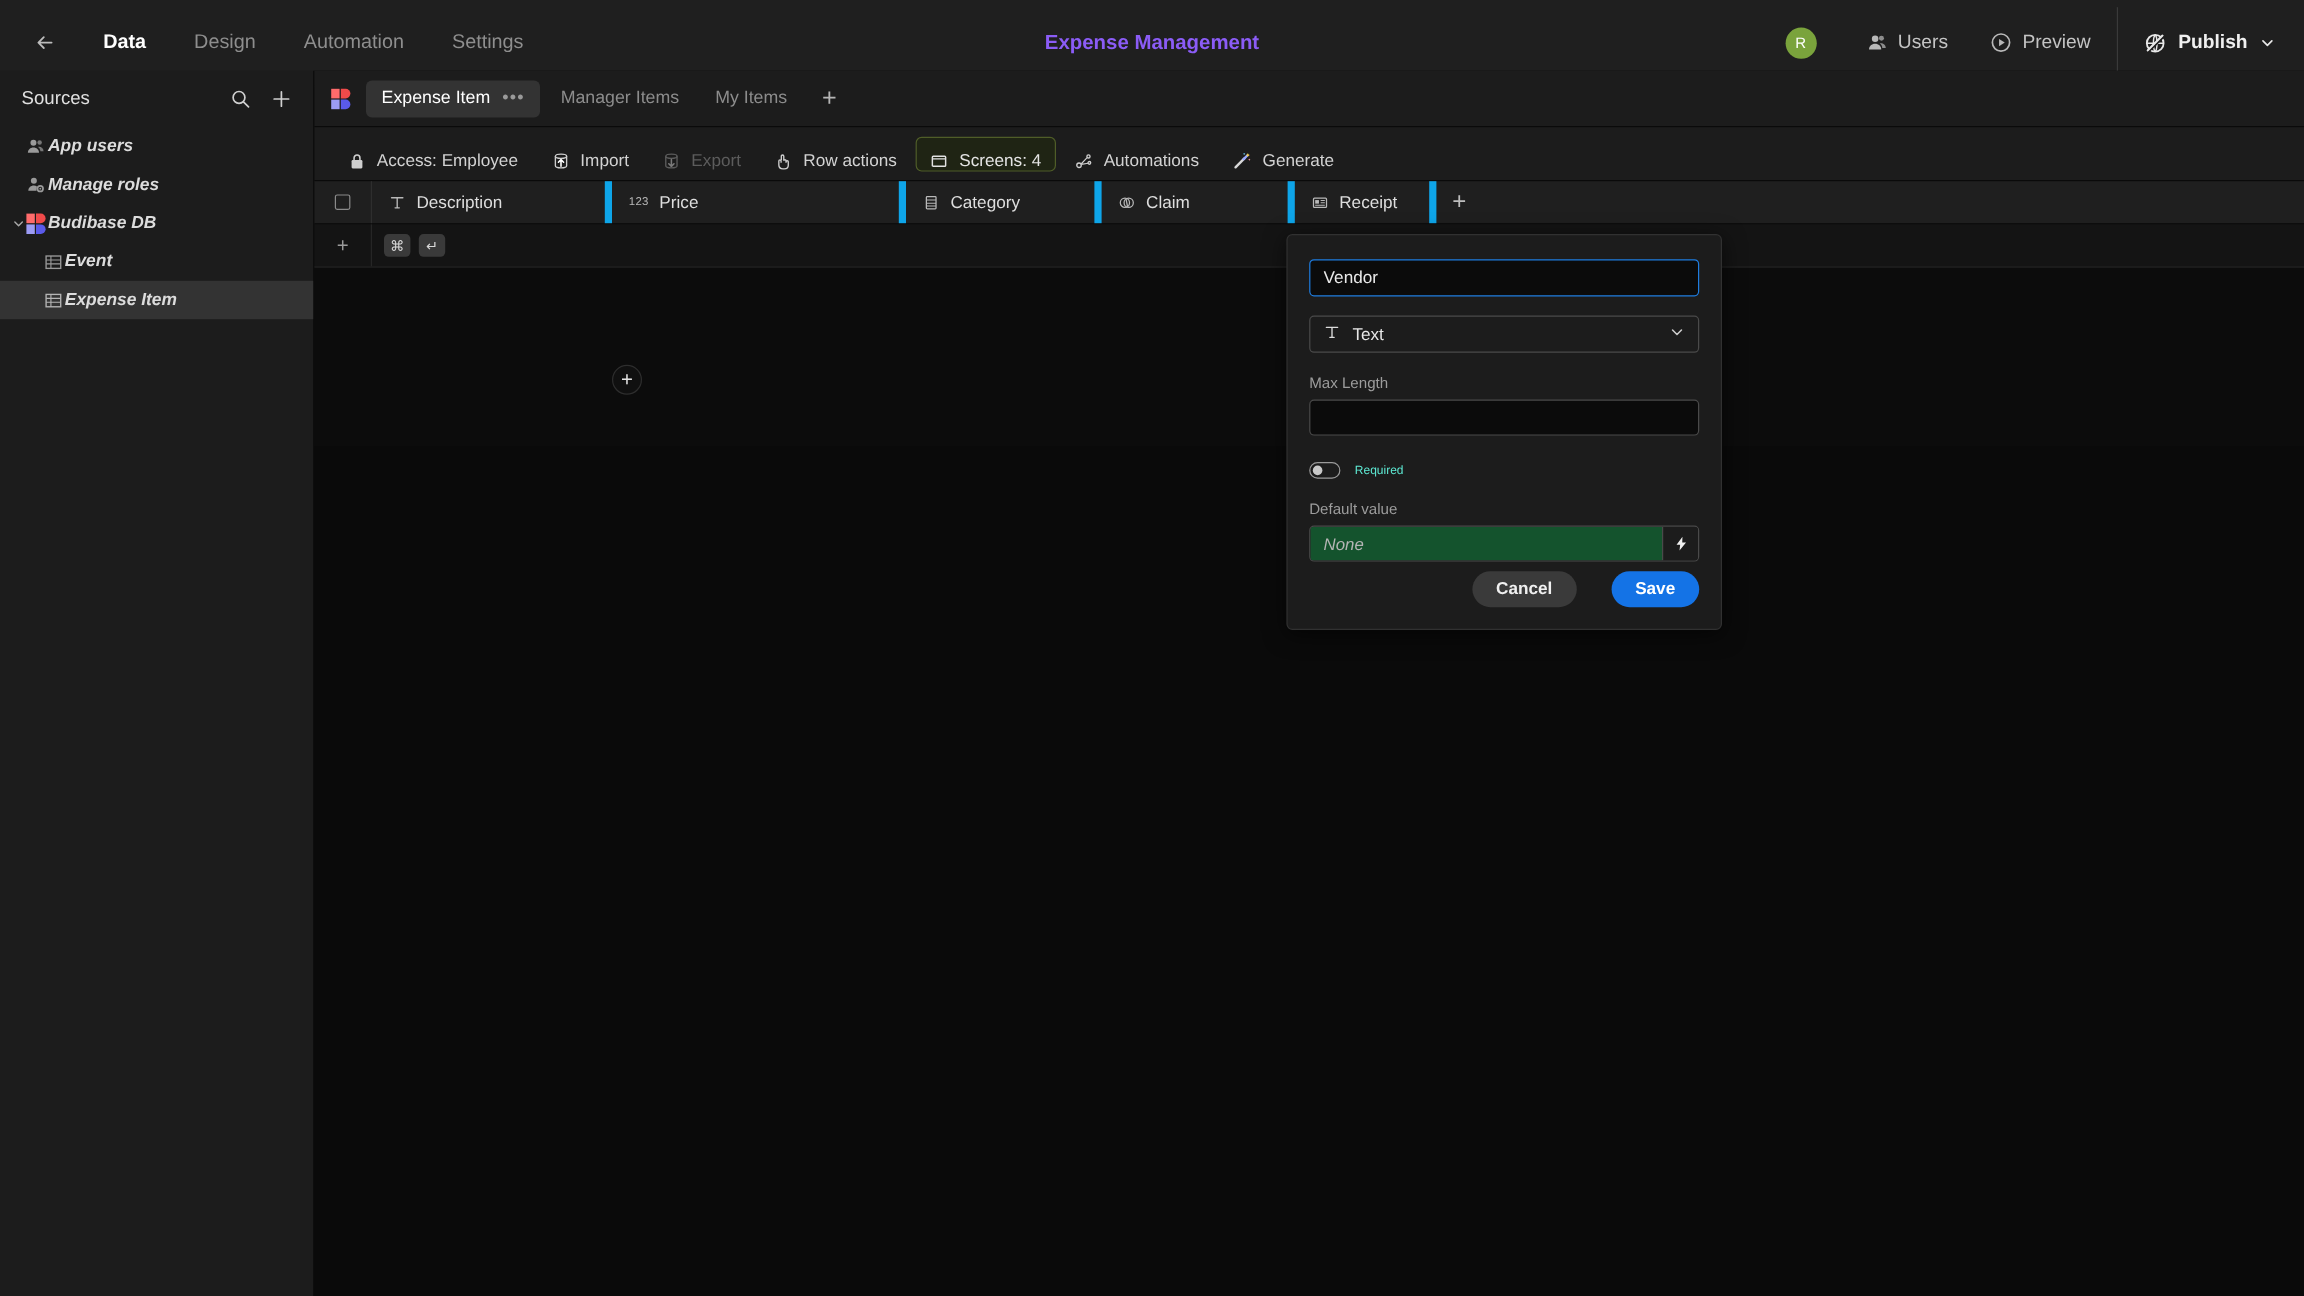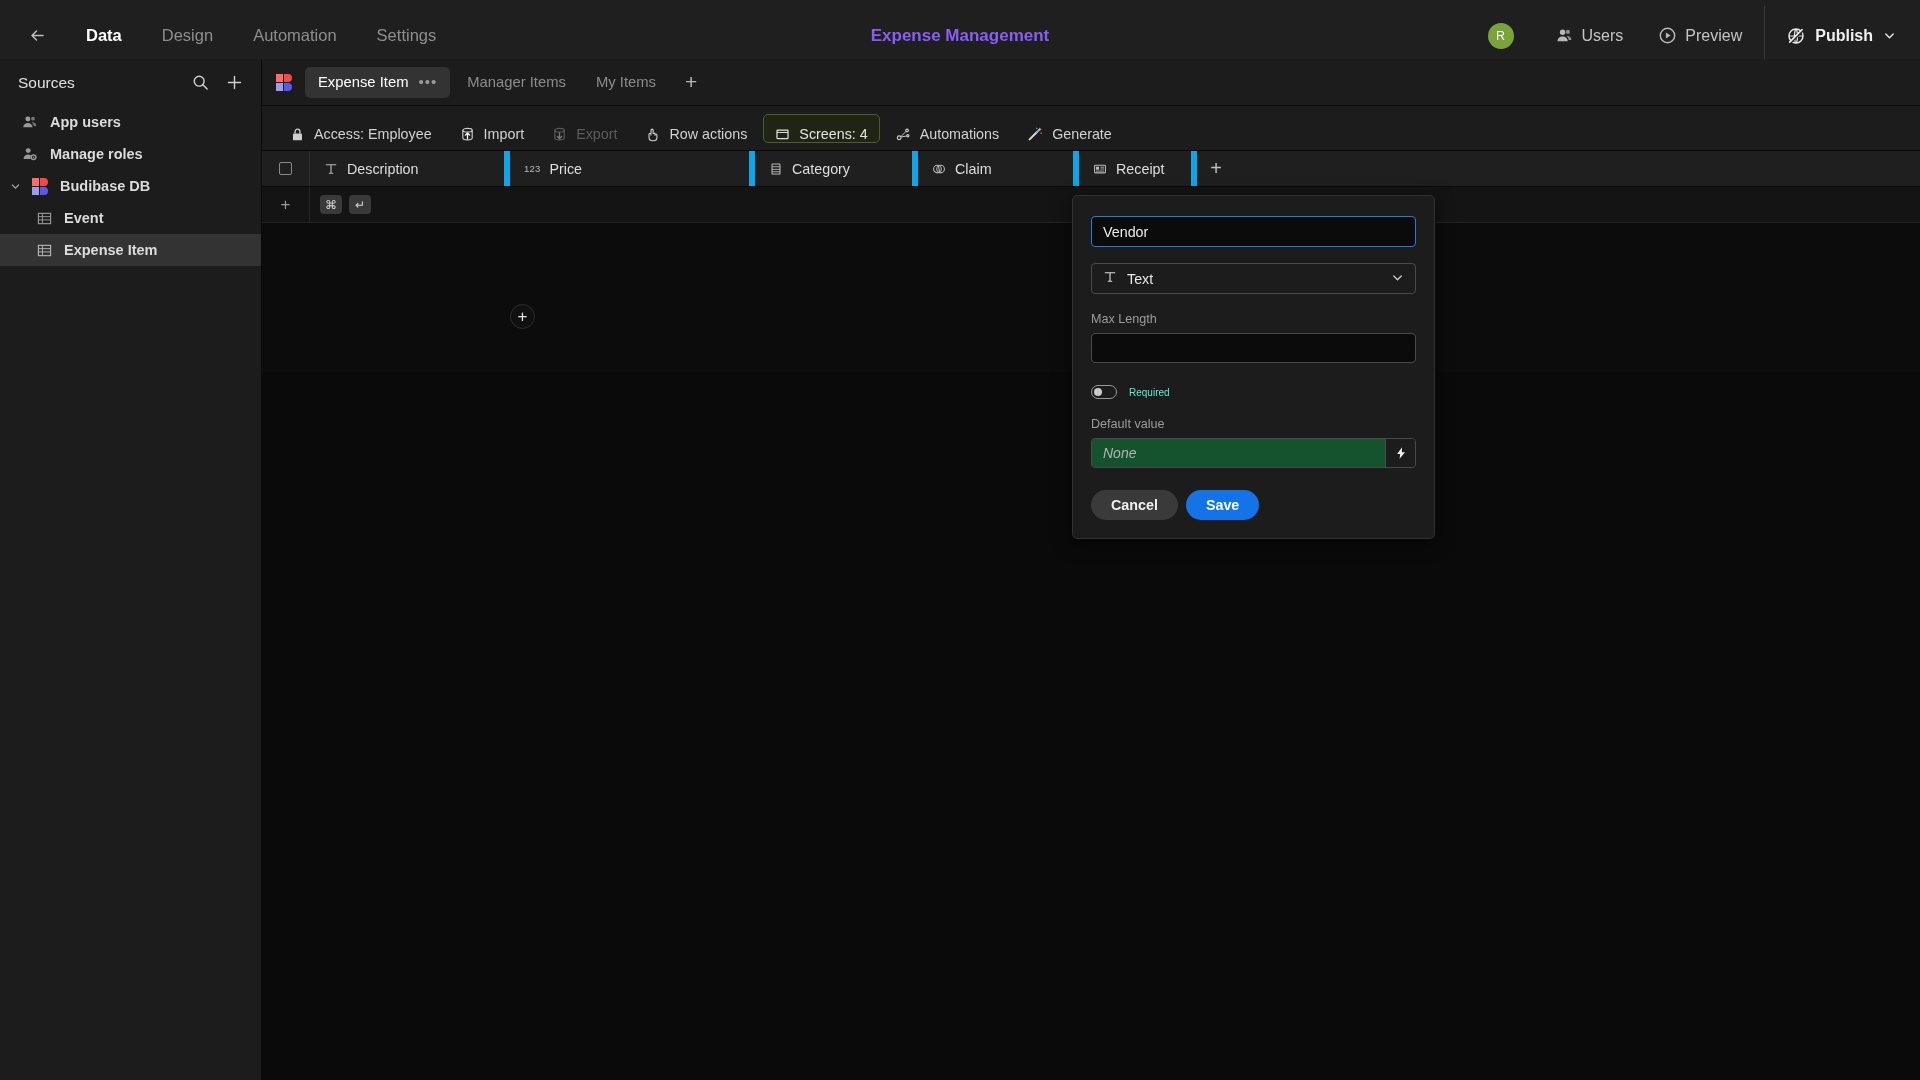--- a/index.html
+++ b/index.html
@@ -73,21 +73,21 @@
   #sources-header {
     height: 47px; display: flex; align-items: center;
     padding: 0 18px 0 18px;
   }
   #sources-title { font-size: 15.5px; color: #e0e0e0; font-weight: 400; }
   #sources-actions { margin-left: auto; display: flex; align-items: center; gap: 17px; }
   #sources-actions span { cursor: pointer; display: flex; align-items: center; }
   .src-item {
     height: 32px; display: flex; align-items: center;
     padding-left: 20px; font-size: 14.5px; color: #dcdcdc;
-    cursor: pointer; gap: 10px; font-weight: bold;
+    cursor: pointer; gap: 0; font-weight: bold; font-style: italic;
   }
   .src-item.selected { background: #333333; }
   .src-item.child { padding-left: 34px; }
   .src-icon { width: 20px; height: 20px; display: flex; align-items: center; justify-content: center; flex: none; }
   .chevron-slot { width: 14px; display:flex; align-items:center; justify-content:center; flex:none; margin-left:-12px; margin-right:-2px;}
   .bb-logo {
     width: 17px; height: 17px; display: grid;
     grid-template-columns: 7px 8px; grid-template-rows: 8px 8px;
     gap: 1px; flex: none;
   }
@@ -243,21 +243,21 @@
     font-style: italic;
     font-family: "Liberation Sans", sans-serif;
   }
   #default-value-input::placeholder { color: #b4b4b4; font-style: italic; opacity: 1; }
   #binding-button {
     width: 30px; background: #1c1c1c; border-left: 1px solid #4a4a4a;
     display: flex; align-items: center; justify-content: center;
     cursor: pointer; color: #e4e4e4;
   }
   #popup-actions {
-    display: flex; gap: 8px; margin-top: 22px;
+    display: flex; justify-content: flex-end; gap: 29px; margin-top: 8px;
   }
   .pbtn {
     height: 30px; padding: 0 20px; border-radius: 15px;
     font-size: 14.3px; font-weight: bold; cursor: pointer;
     display: flex; align-items: center; justify-content: center;
     border: none; font-family: "Liberation Sans", sans-serif;
   }
   #cancel-button { background: #3a3a3a; color: #f0f0f0; }
   #save-button { background: #1473e6; color: #ffffff; }
 </style>

